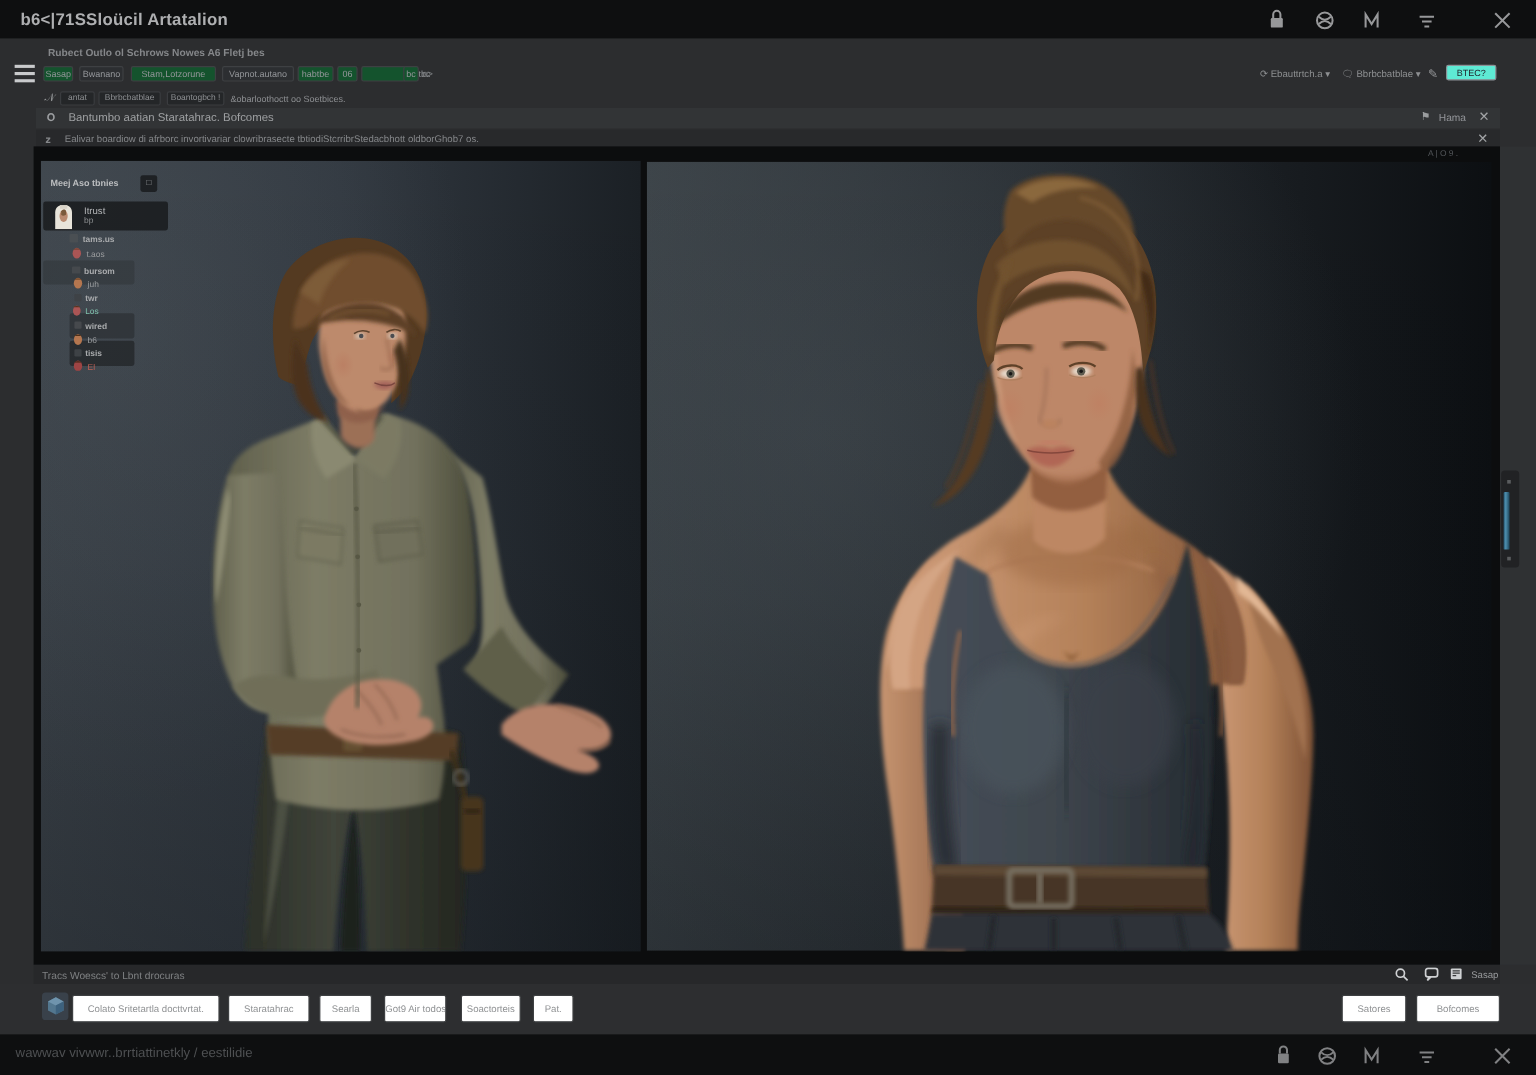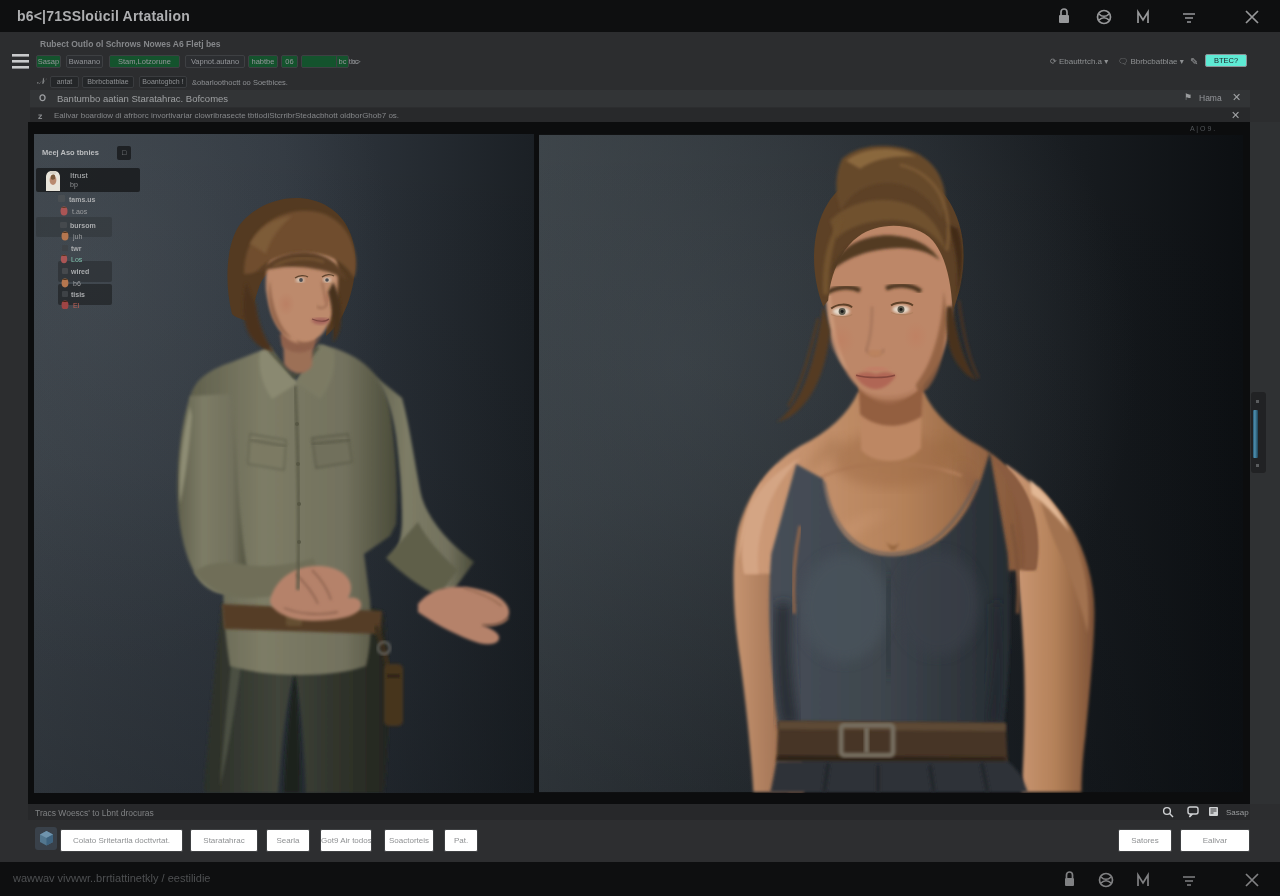--- a/index.html
+++ b/index.html
@@ -409,21 +409,21 @@
     <path d="M8.5 1 L15 4.5 L8.5 8 L2 4.5 Z" fill="#6f94ad"></path>
     <path d="M8.5 8 L15 4.5 L15 12 L8.5 15.5 Z" fill="#3d627e"></path>
   </svg>
   <div class="bbtn" style="left:60px;width:123px;line-height:21px;">Colato Sritetartla docttvrtat.</div>
   <div class="bbtn" style="left:190px;width:68px;line-height:21px;">Staratahrac</div>
   <div class="bbtn" style="left:266px;width:44px;line-height:21px;">Searla</div>
   <div class="bbtn" style="left:320px;width:52px;line-height:21px;">Got9 Air todos</div>
   <div class="bbtn" style="left:384px;width:50px;line-height:21px;">Soactorteis</div>
   <div class="bbtn" style="left:444px;width:34px;line-height:21px;">Pat.</div>
   <div class="bbtn" style="left:1118px;width:54px;line-height:21px;">Satores</div>
-  <div class="bbtn" style="left:1180px;width:70px;line-height:21px;">Ealivar</div>
+  <div class="bbtn" style="left:1180px;width:70px;line-height:21px;">Bofcomes</div>
 
   <div class="abs statusbar"></div>
   <div class="abs" style="left:13px;top:872px;font-size:11px;color:#4e5052;">wawwav vivwwr..brrtiattinetkly / eestilidie</div>
   <svg class="abs" style="left:1062px;top:869px" width="210" height="20" viewBox="0 0 210 20">
     <g stroke="#808183" stroke-width="1.7" fill="none">
       <rect x="3" y="9" width="9" height="8" rx="1" fill="#808183" stroke="none"></rect>
       <path d="M4.5 9 V6 a3 3 0 0 1 6 0 V9"></path>
       <circle cx="44" cy="11" r="6.5"></circle>
       <path d="M39 8 c3 3 7 3 10 0 M39 14 c3 -3 7 -3 10 0"></path>
       <path d="M76 17 V6 l5 8 5 -8 v11"></path>

